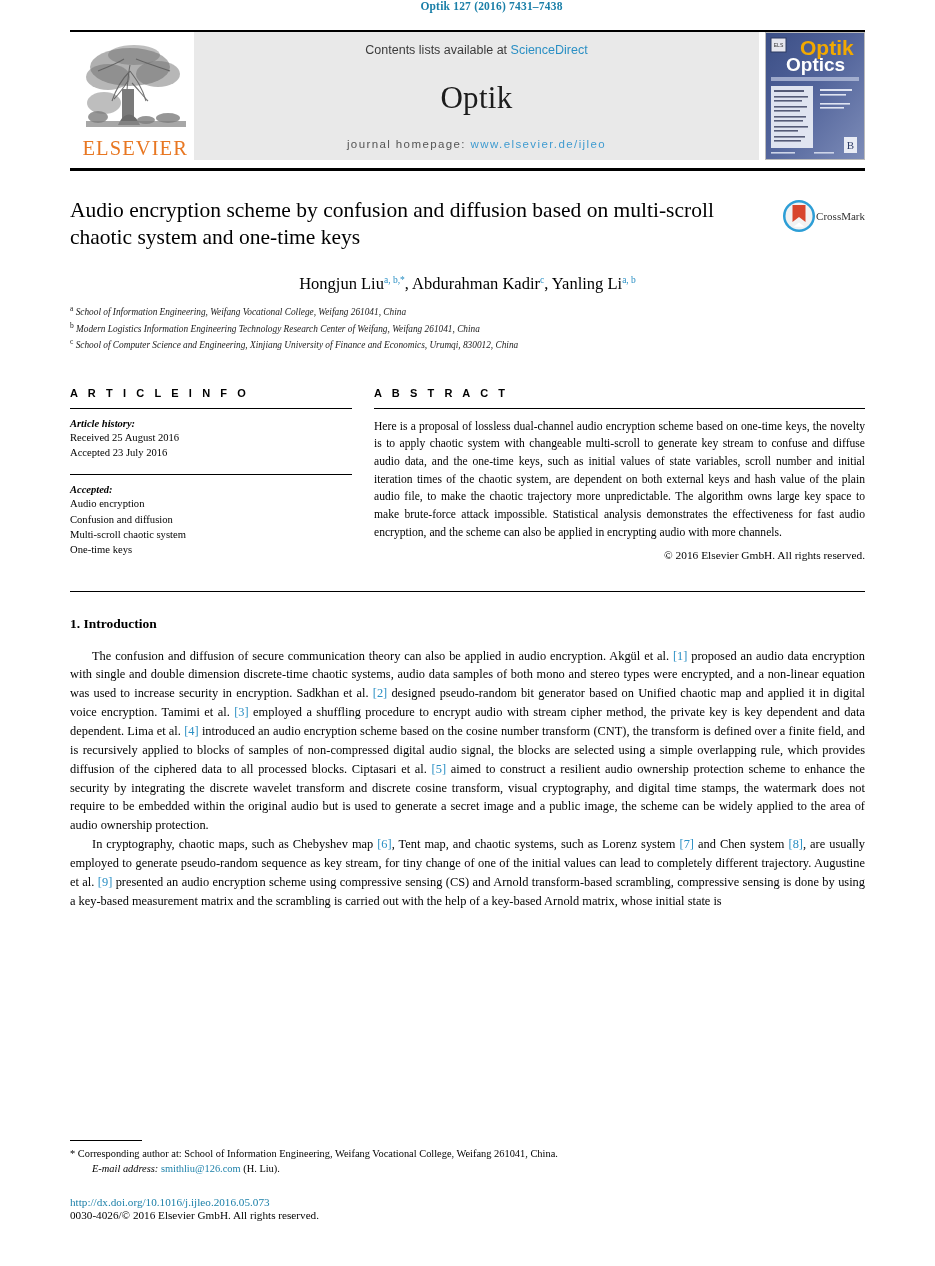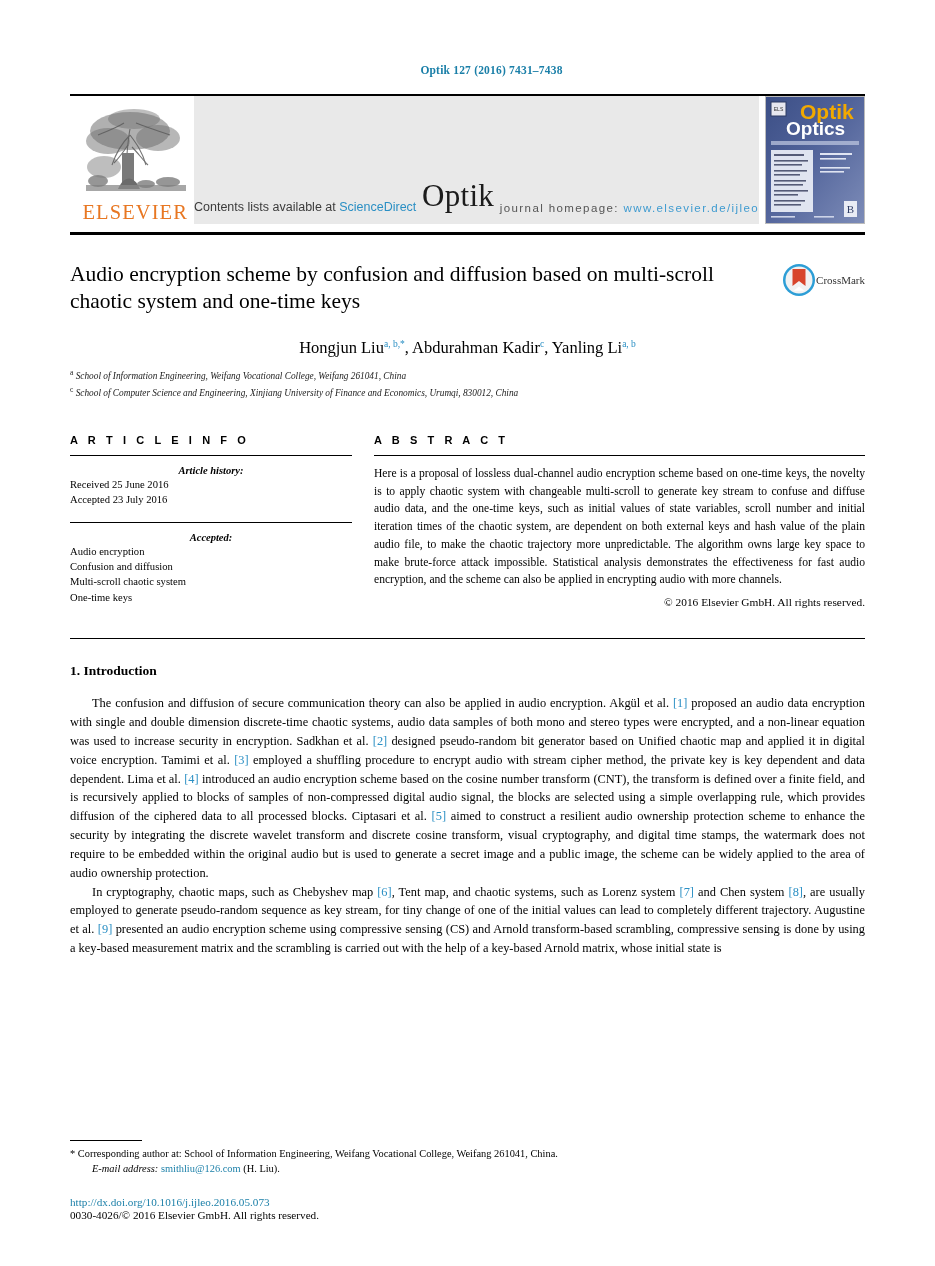--- a/index.html
+++ b/index.html
@@ -23,21 +23,20 @@
   }
 
   
   .running-head {
     text-align: center;
     color: #1a7fa8;
     font-family: "Liberation Serif", serif;
     font-weight: bold;
     font-size: 11.5px;
     letter-spacing: 0.2px;
-    padding-top: 64px;
     margin-left: 48px;
   }
 
   
   .masthead-wrap {
     margin: 18px 70px 0 70px;
     border-top: 2.5px solid #000;
     padding-top: 0;
     display: flex;
     align-items: stretch;
@@ -60,22 +59,23 @@
     font-size: 20.5px;
     letter-spacing: 1.1px;
     line-height: 1;
     margin-top: 1px;
   }
 
   .journal-band {
     flex: 1;
     background: #e9e9e9;
     display: flex;
+    flex-direction: column;
     justify-content: space-between;
-    align-items: flex-end;
+    align-items: center;
     padding: 11px 0 10px 0;
     box-sizing: border-box;
     margin-left: 6px;
     margin-right: 6px;
   }
   .contents-line {
     font-family: "Liberation Sans", sans-serif;
     font-size: 12.5px;
     color: #3b3b3b;
   }
@@ -173,21 +173,20 @@
     letter-spacing: 3.6px;
     margin-bottom: 9px;
   }
   .hr-thin { border-top: 1px solid #000; margin: 0 0 9px 0; }
 
   .history-title, .keywords-title {
     font-style: italic;
     font-weight: bold;
     font-size: 10.5px;
     margin-bottom: 1px;
-    text-align: center;
   }
   .info-line {
     font-size: 10.6px;
     line-height: 1.45;
   }
   .info-gap { height: 14px; }
 
   .abstract-body {
     font-family: "Liberation Serif", serif;
     font-size: 11.6px;
@@ -363,30 +362,31 @@
         <path d="M17 23.5 l5.5 4.2 h-11 Z" fill="#ffffff"></path>
       </svg>
       <span class="crossmark-label">CrossMark</span>
     </div>
   </div>
 
   <div class="authors">Hongjun Liu<sup>a, b,</sup><sup>*</sup>, Abdurahman Kadir<sup>c</sup>, Yanling Li<sup>a, b</sup></div>
 
   <div class="affils">
     <div><sup>a</sup> <span>School of Information Engineering, Weifang Vocational College, Weifang 261041, China</span></div>
+    <div><sup>b</sup> <span>Modern Logistics Information Engineering Technology Research Center of Weifang, Weifang 261041, China</span></div>
     <div><sup>c</sup> <span>School of Computer Science and Engineering, Xinjiang University of Finance and Economics, Urumqi, 830012, China</span></div>
   </div>
 
   <div class="info-abstract">
 
     <div class="col-info">
       <div class="sec-label">A R T I C L E   I N F O</div>
       <div class="hr-thin"></div>
       <div class="history-title">Article history:</div>
-      <div class="info-line">Received 25 June 2016</div>
+      <div class="info-line">Received 25 August 2016</div>
       <div class="info-line">Accepted 23 July 2016</div>
       <div class="info-gap"></div>
       <div class="hr-thin"></div>
       <div class="keywords-title">Accepted:</div>
       <div class="info-line">Audio encryption</div>
       <div class="info-line">Confusion and diffusion</div>
       <div class="info-line">Multi-scroll chaotic system</div>
       <div class="info-line">One-time keys</div>
     </div>
 

